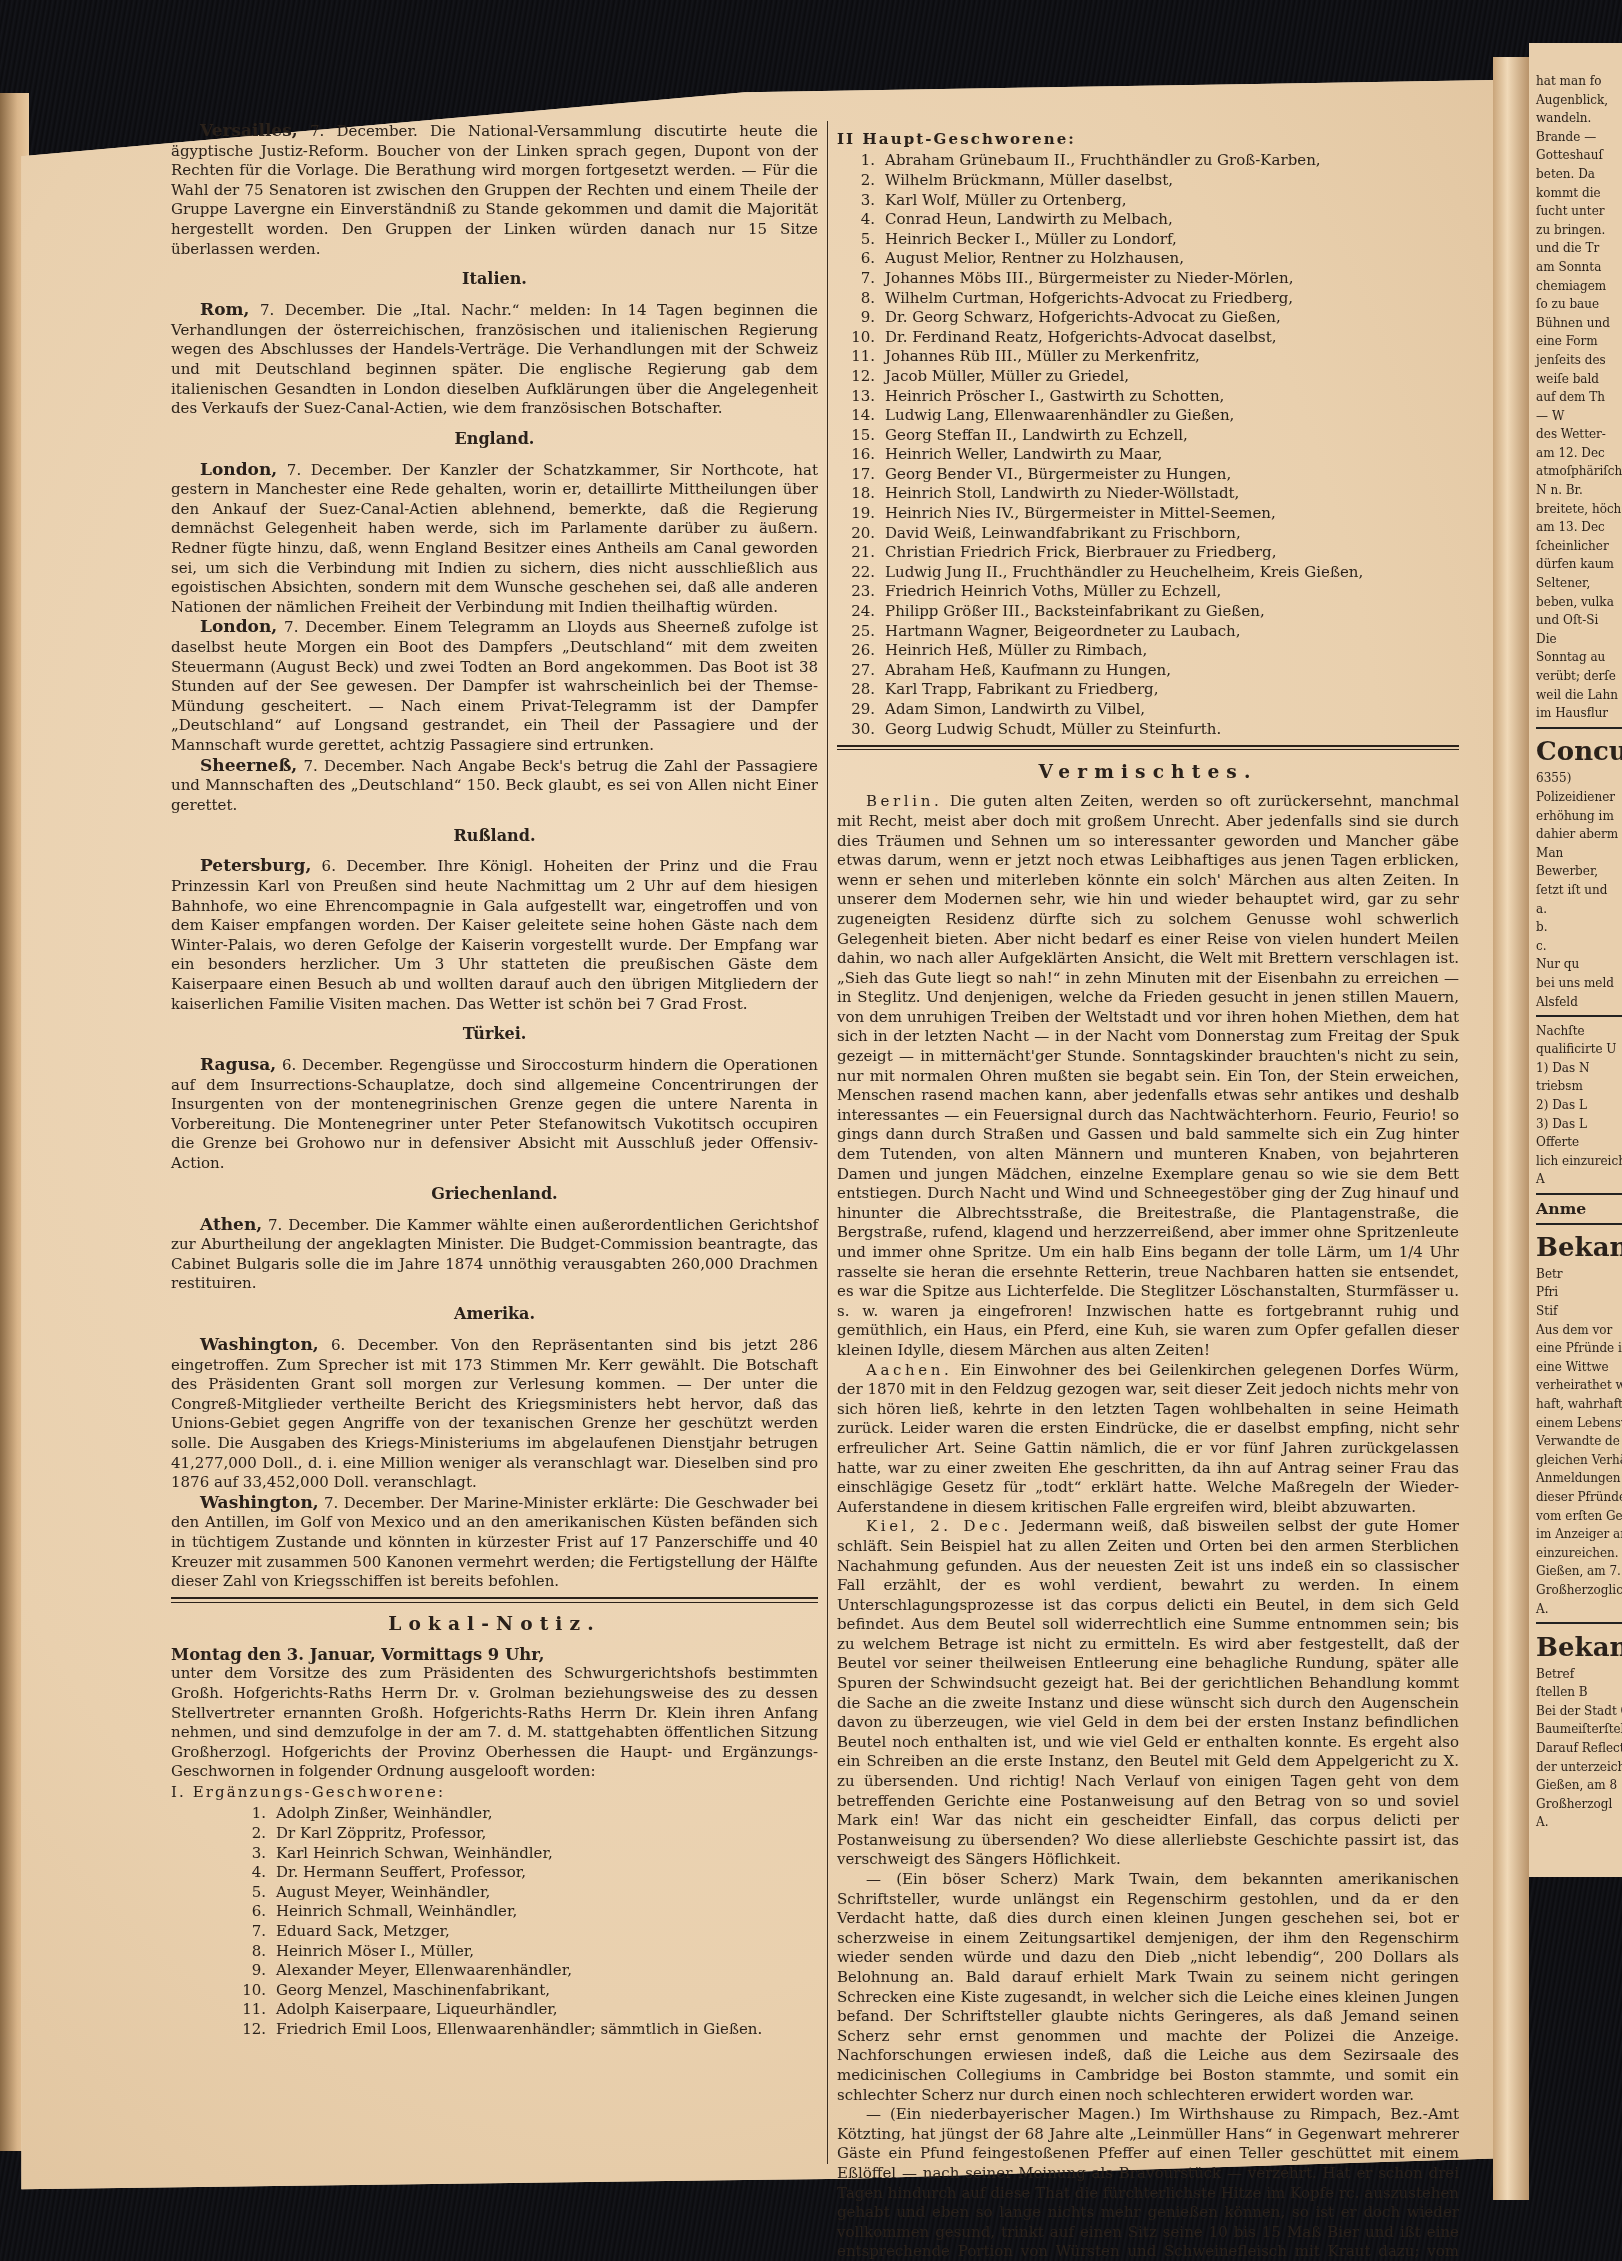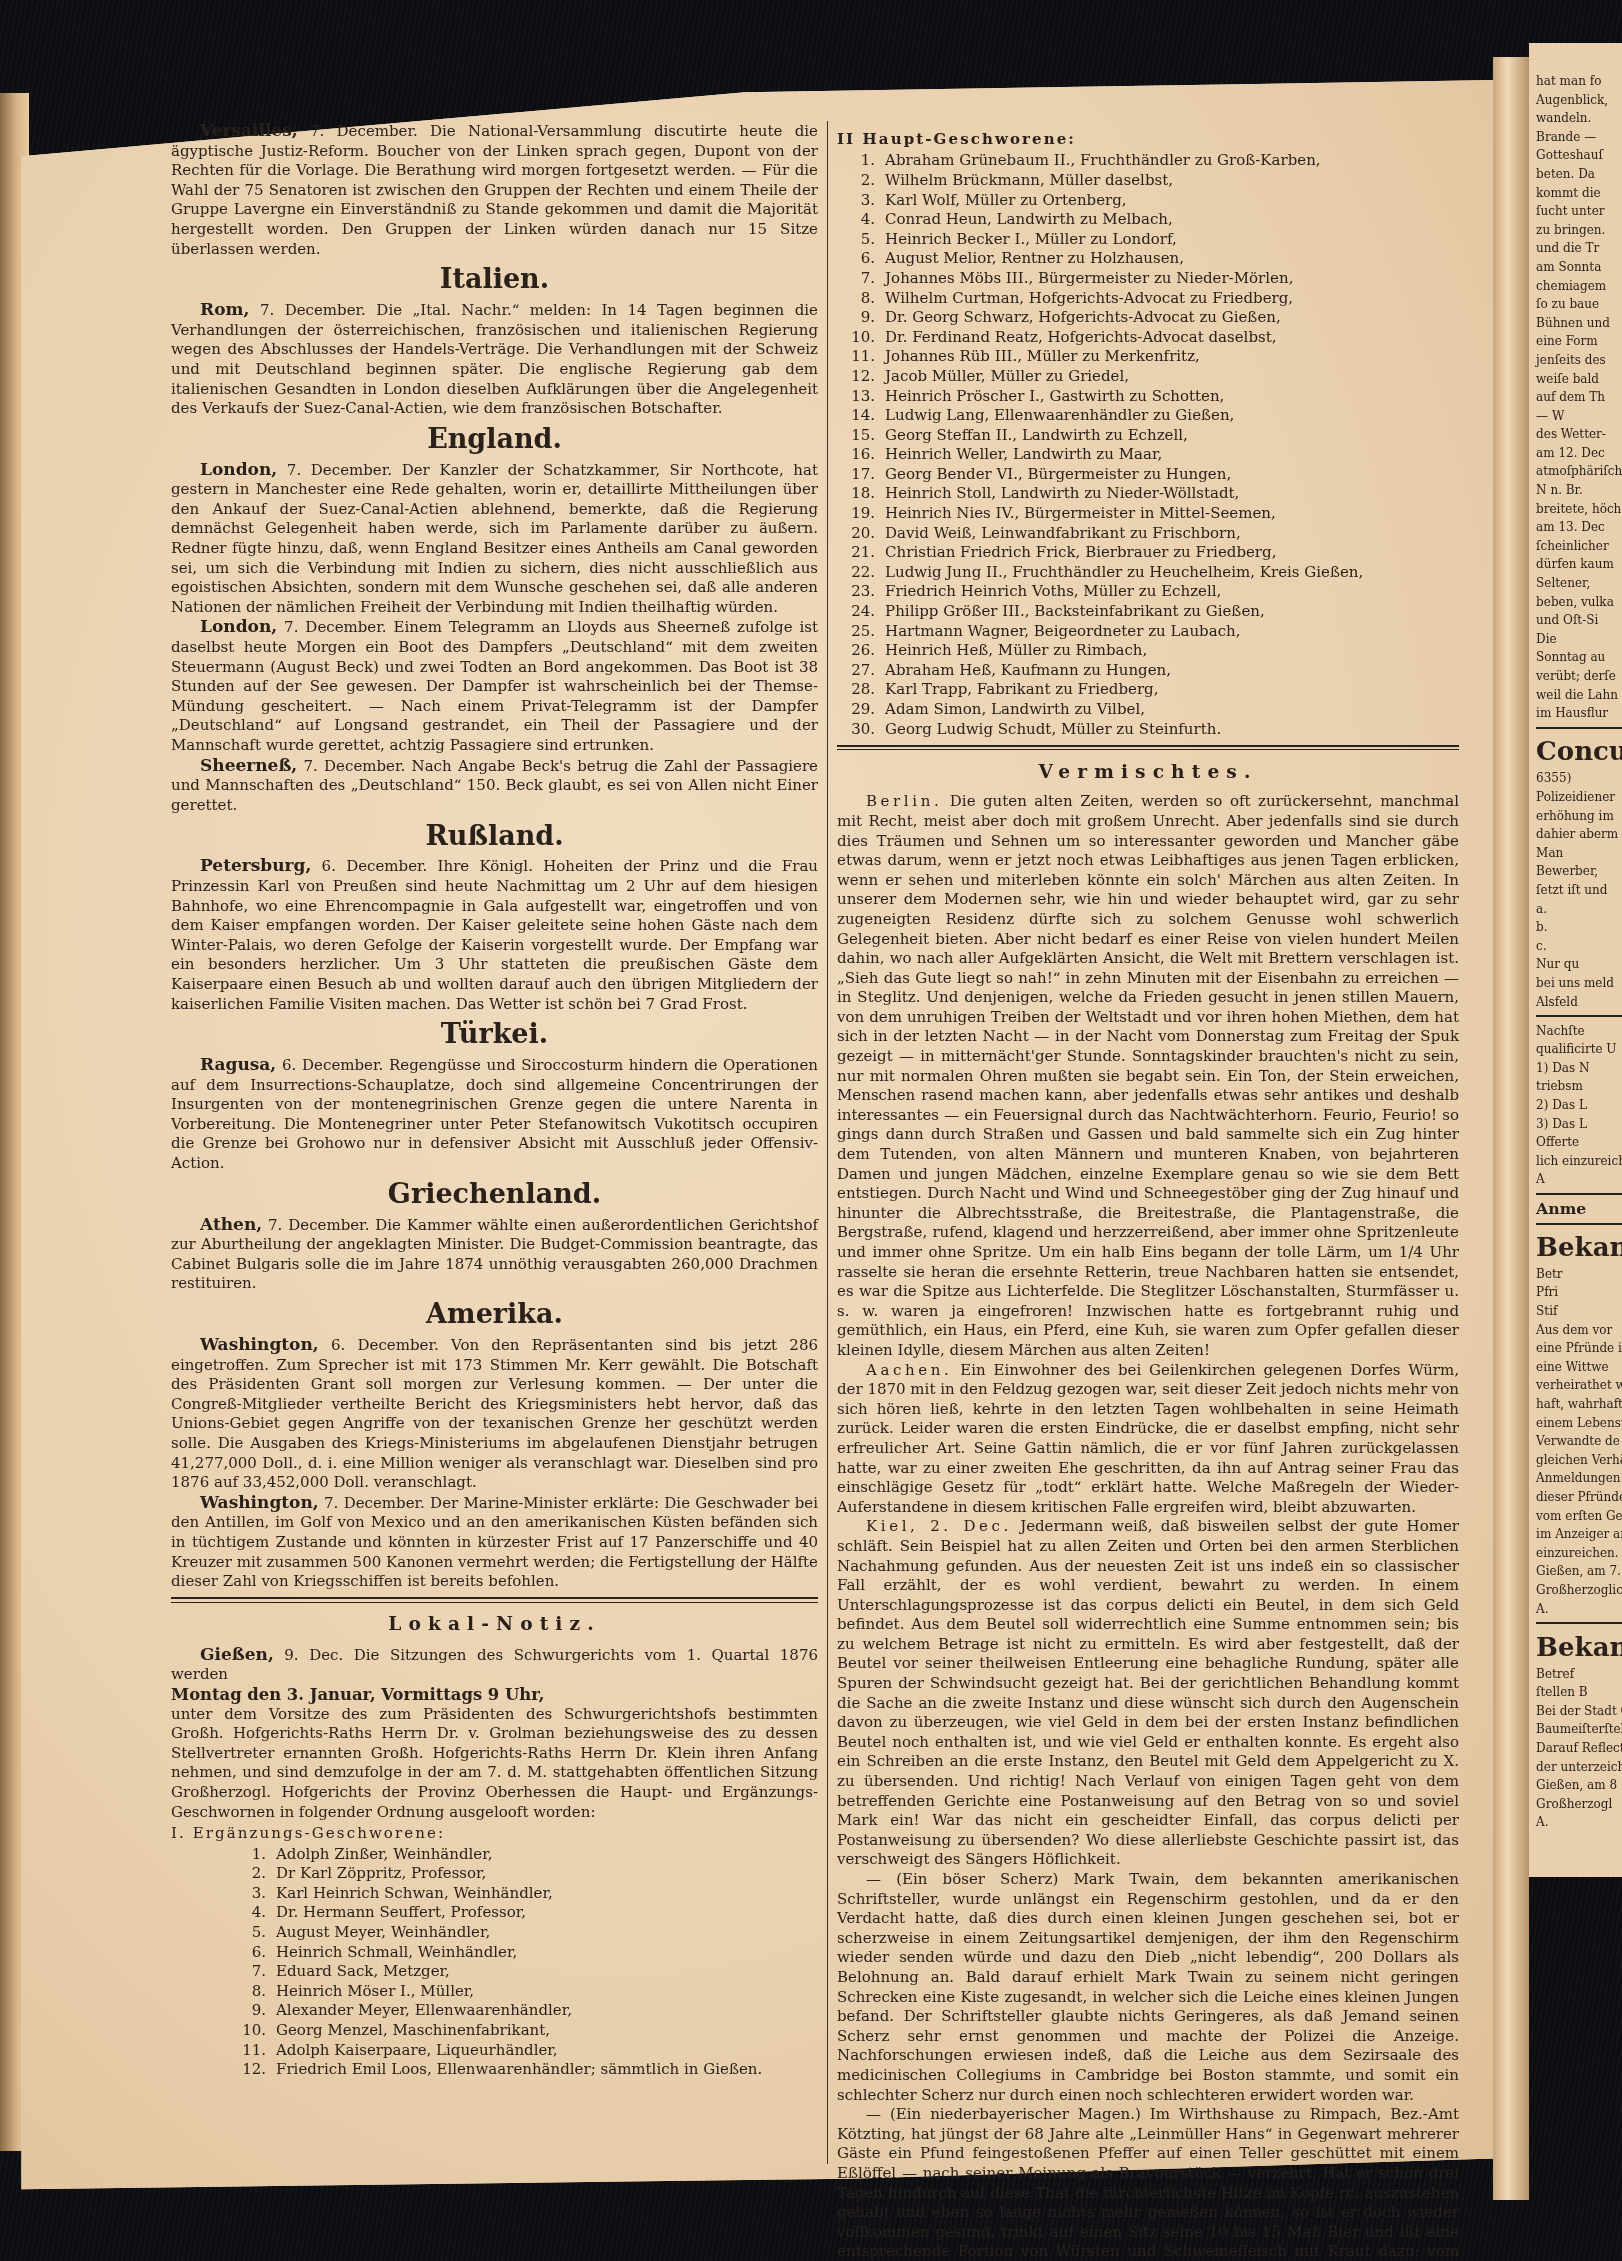--- a/index.html
+++ b/index.html
@@ -9,21 +9,21 @@
   .page{position:absolute;left:21.4px;top:71px;width:1507px;height:2129px;background:#edd5b6;
         clip-path:polygon(0% 4%,48% 1%,100% 0.4%,100% 98%,55% 99%,0% 99.5%);
         background-image:radial-gradient(ellipse at 40% 40%,#f1dcc0 0%,#e9d0ae 60%,#ddbf98 100%);}
   .gutter{position:absolute;left:1493px;top:57px;width:36px;height:2143px;background:linear-gradient(90deg,#c9a57a,#f0d9b8 40%,#b8936a);}
   .right-page{position:absolute;left:1529px;top:43px;width:94px;height:1834px;background:#e8cfad;overflow:hidden;padding-left:24px;}
   .col{position:absolute;font-size:15px;line-height:19.6px;text-align:justify;}
   .col-left{left:171px;top:121px;width:647px;}
   .col-right{left:837px;top:129px;width:622px;}
   .col-divider{position:absolute;left:827px;top:121px;width:1.4px;height:2043px;background:#3a2d22;}
   .rule-double{border-top:2.1px solid #2a211a;border-bottom:0.7px solid #2a211a;height:2.1px;margin:5.7px 0;}
-  .section-title{text-align:center;font-weight:bold;font-size:27px;line-height:31px;margin:4.3px 0 5.7px;font-family:"DejaVu Serif",serif;}
+  .section-title{text-align:center;font-weight:bold;font-size:16px;line-height:31px;margin:4.3px 0 5.7px;font-family:"DejaVu Serif",serif;}
   .spaced-title{letter-spacing:7.1px;font-size:18.6px;}
   p{margin:0;text-indent:29px;}
   .place{font-weight:bold;font-size:17px;}
   .spaced{letter-spacing:3.6px;}
   .list-head{text-align:left;letter-spacing:2.1px;margin:1.4px 0;}
   ol.jurors{list-style:none;margin:0;padding:0 0 0 43px;}
   ol.jurors li{display:flex;gap:10px;}
   ol.jurors li .num{display:inline-block;width:31px;text-align:right;}
   ol.jurors.small{padding-left:64px;}
   .right-col-text{position:absolute;font-size:12px;line-height:18.6px;left:7.1px;top:29px;width:143px;white-space:nowrap;font-family:"DejaVu Serif",serif;}
@@ -100,25 +100,20 @@
     <span>Von den Repräsentanten sind bis jetzt 286 eingetroffen. Zum Sprecher ist mit 173 Stimmen Mr. Kerr gewählt. Die Botschaft des Präsidenten Grant soll morgen zur Verlesung kommen. — Der unter die Congreß-Mitglieder vertheilte Bericht des Kriegsministers hebt hervor, daß das Unions-Gebiet gegen Angriffe von der texanischen Grenze her geschützt werden solle. Die Ausgaben des Kriegs-Ministeriums im abgelaufenen Dienstjahr betrugen 41,277,000 Doll., d. i. eine Million weniger als veranschlagt war. Dieselben sind pro 1876 auf 33,452,000 Doll. veranschlagt.</span>
   </p>
   <p>
     <span class="place">Washington,</span>
     <span>7. December.</span>
     <span>Der Marine-Minister erklärte: Die Geschwader bei den Antillen, im Golf von Mexico und an den amerikanischen Küsten befänden sich in tüchtigem Zustande und könnten in kürzester Frist auf 17 Panzerschiffe und 40 Kreuzer mit zusammen 500 Kanonen vermehrt werden; die Fertigstellung der Hälfte dieser Zahl von Kriegsschiffen ist bereits befohlen.</span>
   </p>
 
   <div class="rule-double"></div>
   <div class="section-title spaced-title">Lokal-Notiz.</div>
-  <p>
-    <span class="place">Gießen,</span>
-    <span>9. Dec.</span>
-    <span>Die Sitzungen des Schwurgerichts vom 1. Quartal 1876 werden</span>
-  </p>
   <div style="font-weight:bold;font-size:16.4px;">Montag den 3. Januar, Vormittags 9 Uhr,</div>
   <p style="text-indent:0">unter dem Vorsitze des zum Präsidenten des Schwurgerichtshofs bestimmten Großh. Hofgerichts-Raths Herrn Dr. v. Grolman beziehungsweise des zu dessen Stellvertreter ernannten Großh. Hofgerichts-Raths Herrn Dr. Klein ihren Anfang nehmen, und sind demzufolge in der am 7. d. M. stattgehabten öffentlichen Sitzung Großherzogl. Hofgerichts der Provinz Oberhessen die Haupt- und Ergänzungs-Geschwornen in folgender Ordnung ausgelooft worden:</p>
   <div class="list-head">I. Ergänzungs-Geschworene:</div>
   <ol class="jurors small">
     <li>
         <span class="num">1.</span>
         <span>Adolph Zinßer, Weinhändler,</span>
       </li>
     <li>
         <span class="num">2.</span>

